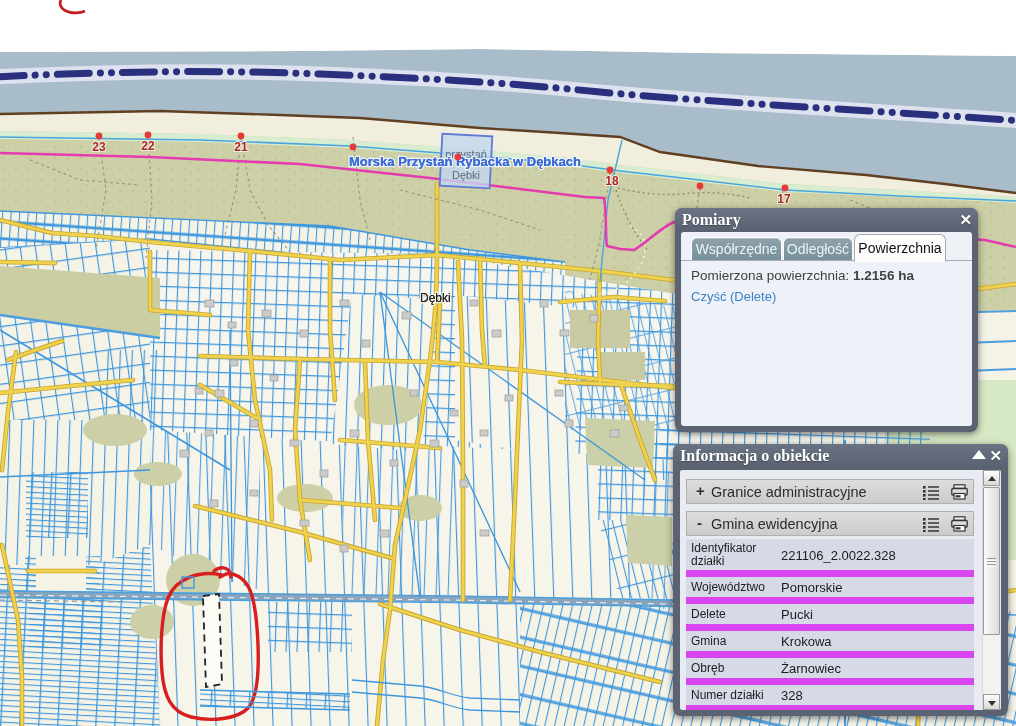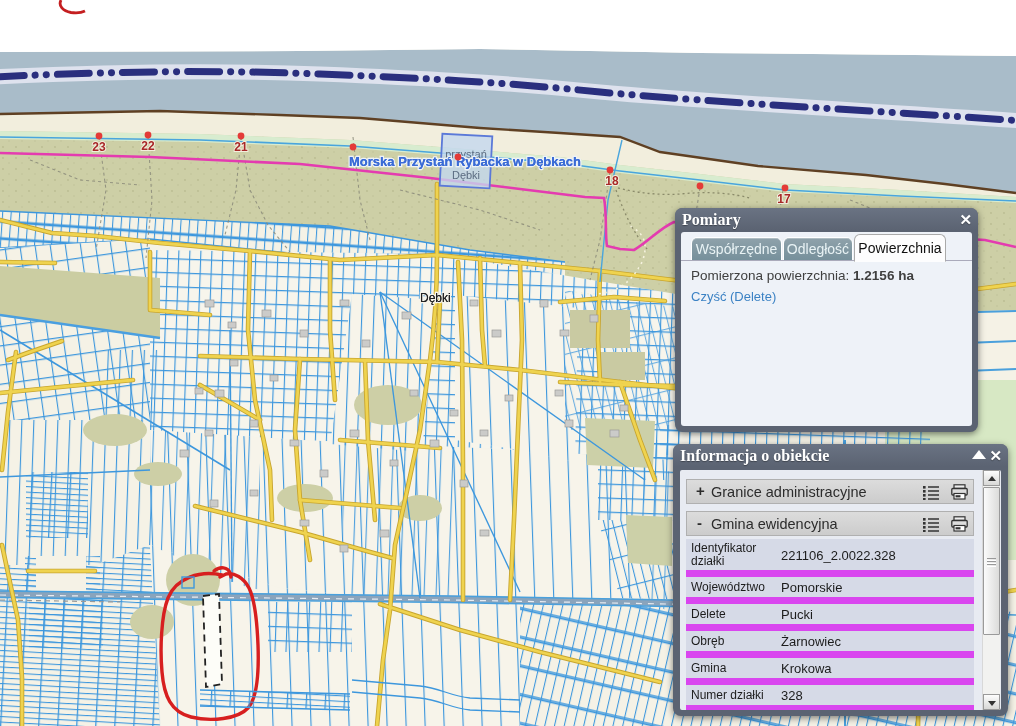--- a/index.html
+++ b/index.html
@@ -411,26 +411,26 @@
         </div>
       <div class="row" style="height:20px">
           <span class="lab">Województwo</span>
           <span class="val">Pomorskie</span>
         </div>
       <div class="row" style="height:20px">
           <span class="lab">Delete</span>
           <span class="val">Pucki</span>
         </div>
       <div class="row" style="height:20px">
+          <span class="lab">Gmina</span>
+          <span class="val">Krokowa</span>
+        </div>
+      <div class="row" style="height:20px">
           <span class="lab">Obręb</span>
           <span class="val">Żarnowiec</span>
-        </div>
-      <div class="row" style="height:20px">
-          <span class="lab">Gmina</span>
-          <span class="val">Krokowa</span>
         </div>
       <div class="row" style="height:20px">
           <span class="lab">Numer działki</span>
           <span class="val">328</span>
         </div>
     </div>
     <div class="sb">
       <div class="sbtn" style="top:0">
           <span class="sarr" style="top:5px;border-bottom:5px solid #333"></span>
         </div>

